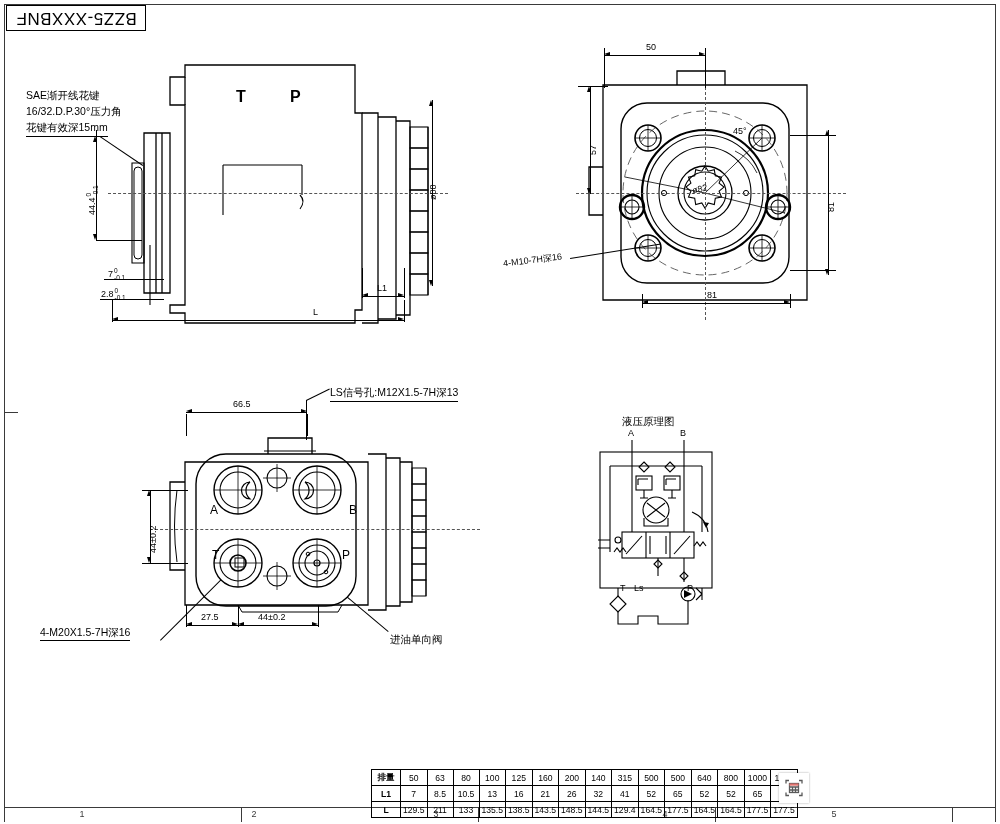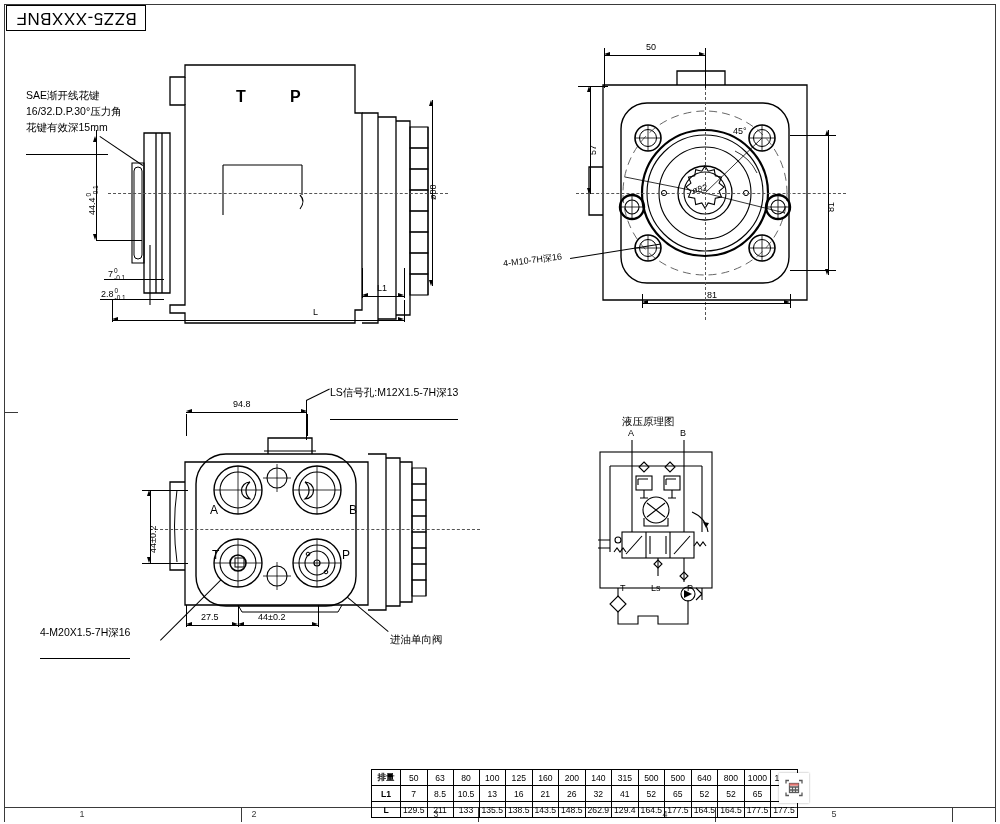--- a/index.html
+++ b/index.html
@@ -22,21 +22,21 @@
              display:flex;align-items:center;justify-content:center;}
   .title-text{font-size:17px;letter-spacing:.5px;transform:rotate(180deg);
               white-space:nowrap;font-family:"Liberation Sans",sans-serif;}
 
   
   .lbl{position:absolute;font-size:11px;white-space:nowrap;line-height:1.25;}
   .lbl-cn{position:absolute;font-size:10.5px;white-space:nowrap;line-height:1.45;}
   .lbl-big{position:absolute;font-size:16px;font-weight:bold;white-space:nowrap;}
   .lbl-sm{position:absolute;font-size:9px;white-space:nowrap;}
   .vert{transform-origin:0 0;}
-  .ul{border-bottom:1px solid #000;padding-bottom:19px;}
+  .ul{border-bottom:1px solid #000;padding-bottom:1px;}
   .v-thin{position:absolute;width:0;border-left:.7px solid #000;}
   .dim{position:absolute;height:0;border-top:.7px solid #000;}
   .dimv{position:absolute;width:0;border-left:.7px solid #000;}
   .ext{position:absolute;width:0;border-left:.6px solid #000;}
   .exth{position:absolute;height:0;border-top:.6px solid #000;}
   .center{position:absolute;height:0;border-top:1px dashed #555;}
   .centerv{position:absolute;width:0;border-left:1px dashed #555;}
   .leader{position:absolute;height:0;border-top:.7px solid #000;transform-origin:0 0;}
 
   
@@ -345,21 +345,21 @@
 
   <div class="lbl-cn ul" style="left:330px;top:385px;">LS信号孔:M12X1.5-7H深13</div>
   <div class="leader" style="left:306px;top:400px;width:26px;transform:rotate(-26deg);"></div>
   <div class="v-thin" style="left:306px;top:400px;height:40px;"></div>
 
   <div class="ext" style="left:186px;top:414px;height:22px;"></div>
   <div class="ext" style="left:307px;top:414px;height:22px;"></div>
   <div class="dim" style="left:186px;top:412px;width:121px;"></div>
   <div class="ar ar-l" style="left:186px;top:409.4px;"></div>
   <div class="ar ar-r" style="left:301px;top:409.4px;"></div>
-  <div class="lbl-sm" style="left:233px;top:399px;">94.8</div>
+  <div class="lbl-sm" style="left:233px;top:399px;">66.5</div>
 
   <div class="exth" style="left:142px;top:490px;width:46px;"></div>
   <div class="exth" style="left:142px;top:563px;width:46px;"></div>
   <div class="dimv" style="left:150px;top:490px;height:73px;"></div>
   <div class="arv arv-u" style="left:147.4px;top:490px;"></div>
   <div class="arv arv-d" style="left:147.4px;top:557px;"></div>
   <div class="lbl-sm vert" style="left:148px;top:553px;transform:rotate(-90deg);">44±0.2</div>
 
   <div class="ext" style="left:186px;top:605px;height:22px;"></div>
   <div class="ext" style="left:238px;top:605px;height:22px;"></div>
@@ -431,21 +431,21 @@
 
       <circle cx="96" cy="158" r="7"></circle>
       <path d="M 92 154 l 8 4 -8 4 z" fill="#000" stroke="none"></path>
       <path d="M 104 152 l 6 6 M 104 164 l 6 -6 M 110 152 l 0 12"></path>
     </g>
   </svg>
 
   <div class="lbl-sm" style="left:628px;top:428px;">A</div>
   <div class="lbl-sm" style="left:680px;top:428px;">B</div>
   <div class="lbl-sm" style="left:620px;top:583px;">T</div>
-  <div class="lbl-sm" style="left:651px;top:583px;">Ls</div>
+  <div class="lbl-sm" style="left:634px;top:583px;">Ls</div>
   <div class="lbl-sm" style="left:687px;top:583px;">P</div>
 
   <table class="spec-table">
     <tbody>
         <tr>
           <td class="rowhead">排量</td>
           <td class="val">50</td>
           <td class="val">63</td>
           <td class="val">80</td>
           <td class="val">100</td>
@@ -481,21 +481,21 @@
         </tr>
         <tr>
           <td class="rowhead">L</td>
           <td class="val">129.5</td>
           <td class="val">211</td>
           <td class="val">133</td>
           <td class="val">135.5</td>
           <td class="val">138.5</td>
           <td class="val">143.5</td>
           <td class="val">148.5</td>
-          <td class="val">262.9</td>
+          <td class="val">144.5</td>
           <td class="val">129.4</td>
           <td class="val">164.5</td>
           <td class="val">177.5</td>
           <td class="val">164.5</td>
           <td class="val">164.5</td>
           <td class="val">177.5</td>
           <td class="val">177.5</td>
         </tr>
       </tbody>
   </table>

